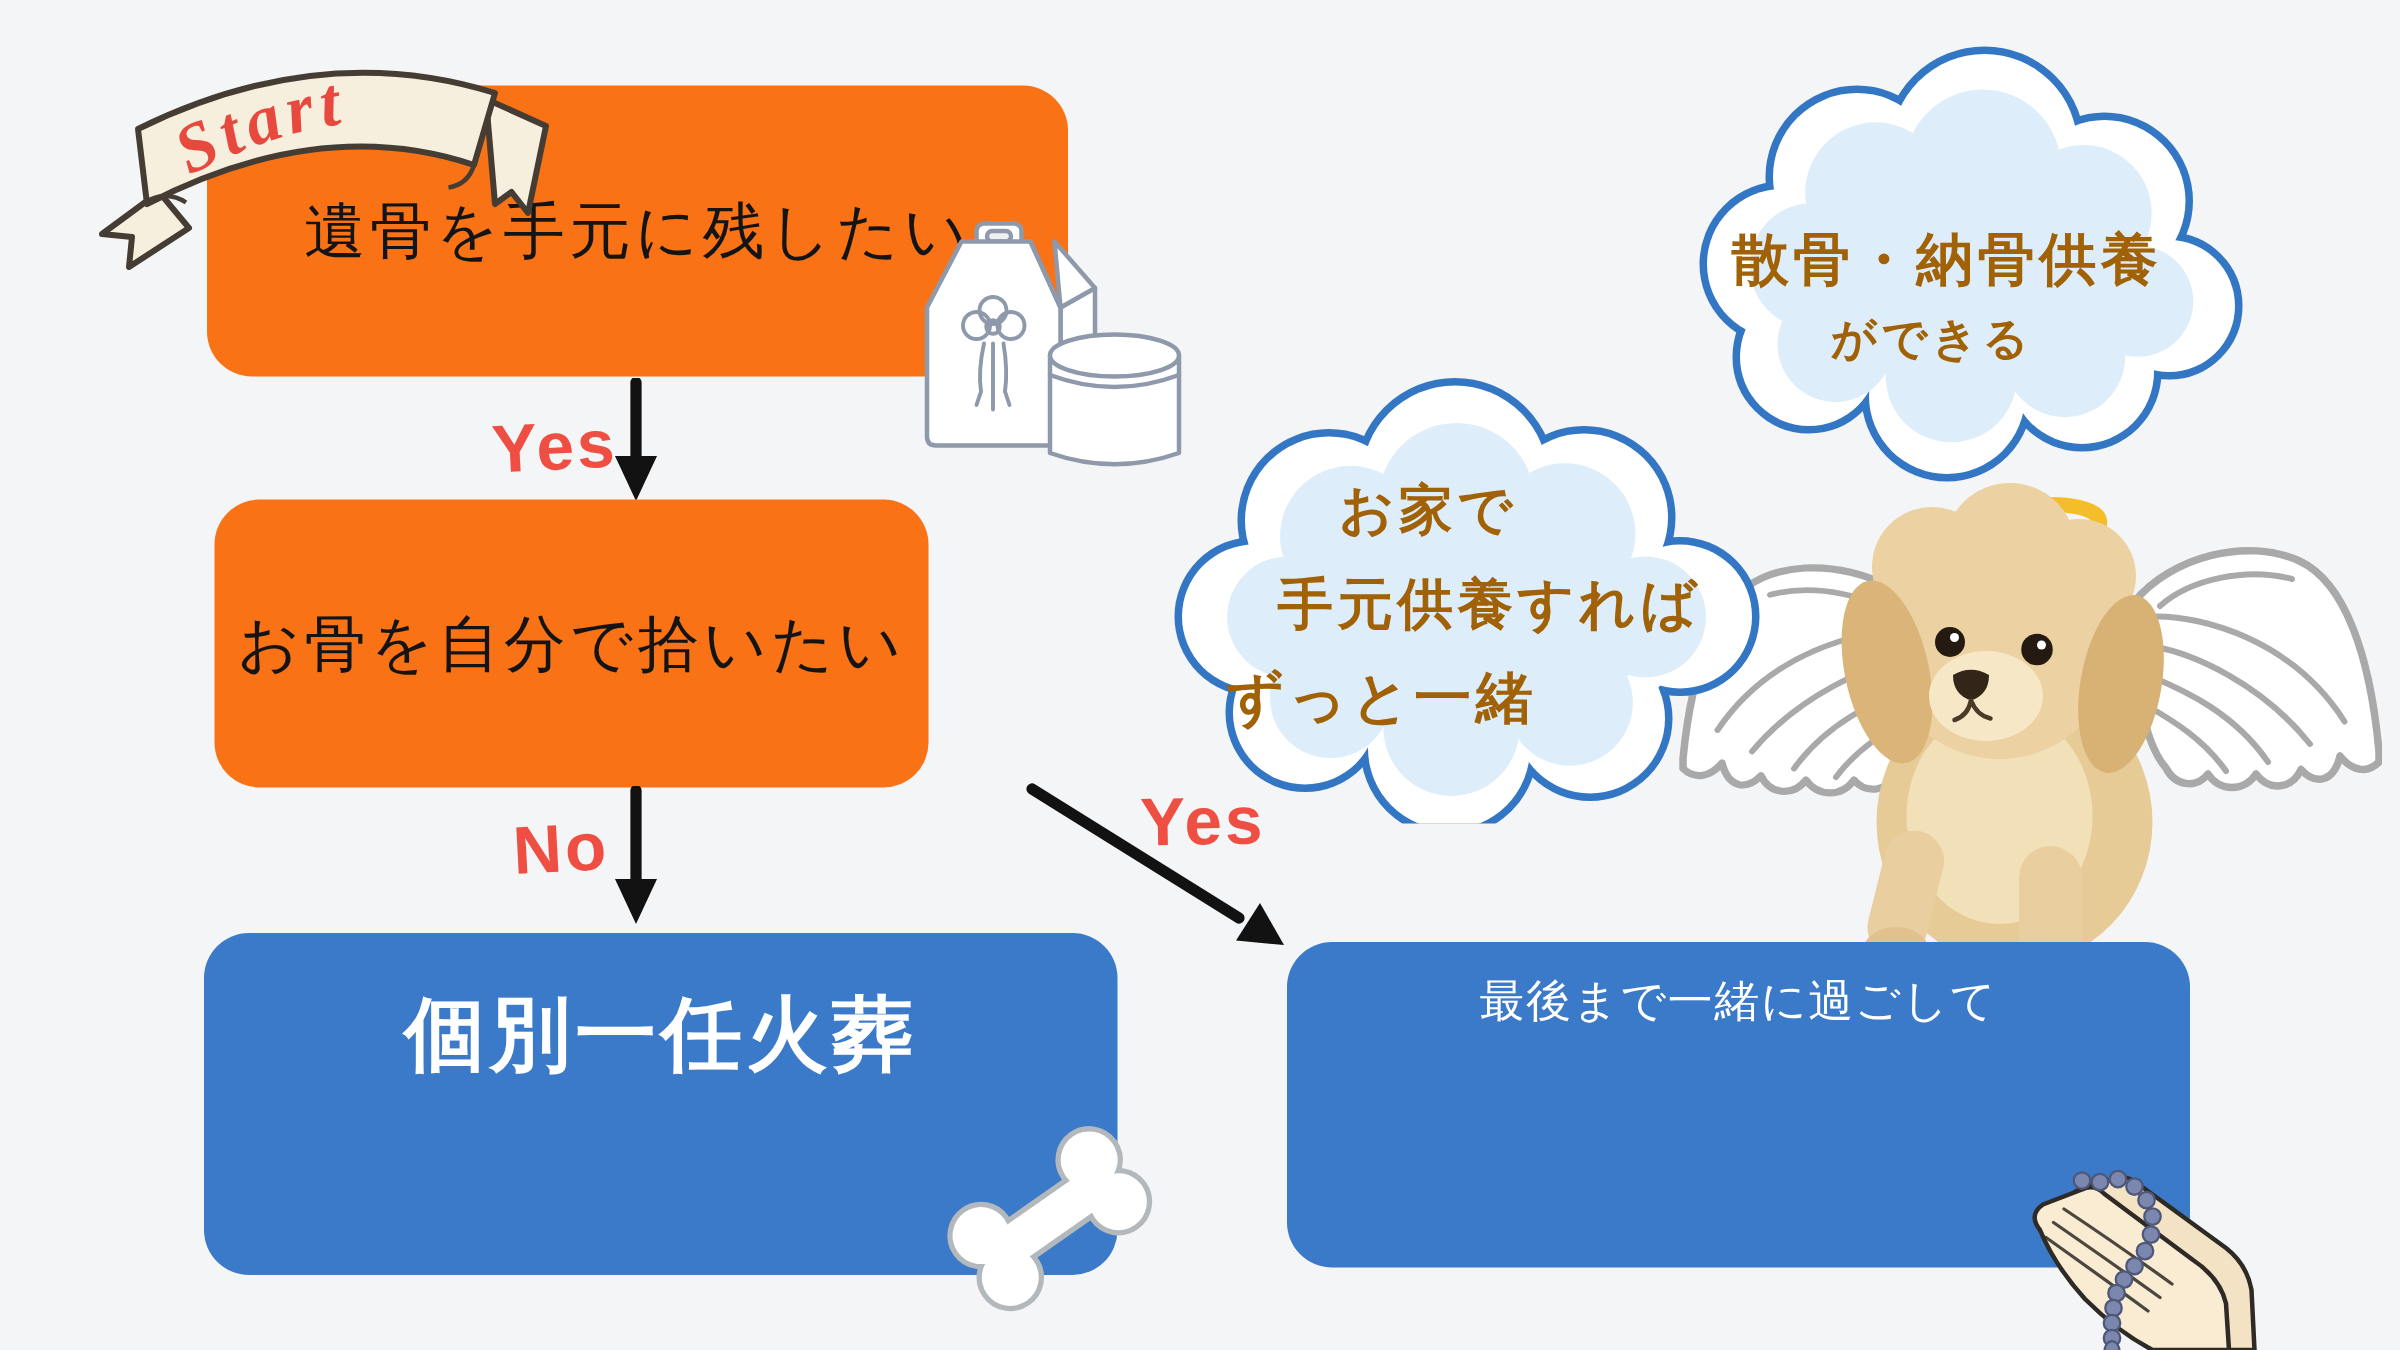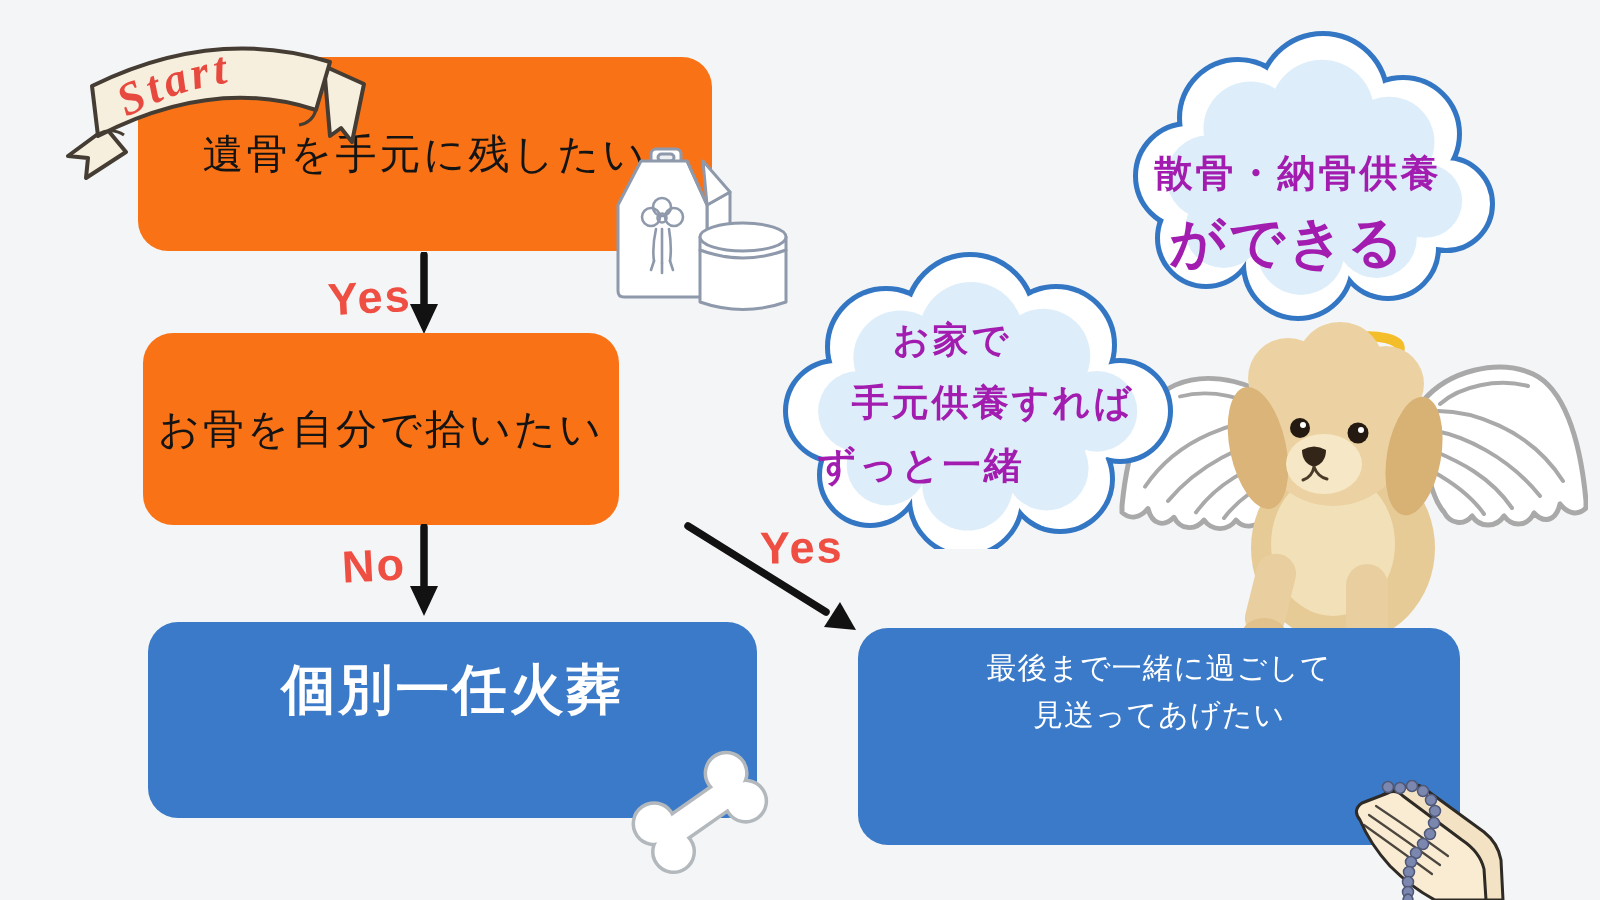--- a/index.html
+++ b/index.html
@@ -8,21 +8,21 @@
   .canvas{position:relative;width:1600px;height:900px;background:#f4f5f6;overflow:hidden;}
   .abs{position:absolute;}
   .box{position:absolute;border-radius:30px;box-sizing:border-box;}
   .box.light{background:#f97316;display:flex;align-items:center;justify-content:center;}
   .box.light .q{font-size:41px;color:#141414;letter-spacing:3px;white-space:nowrap;}
   .box.dark{background:#3a7ac8;color:#ffffff;text-align:center;}
   .box.dark .title{font-weight:bold;font-size:54px;letter-spacing:3px;margin-top:32px;}
   .box.dark .sub{font-size:30px;line-height:47px;margin-top:16px;letter-spacing:1px;}
   .flow-label{position:absolute;font-size:45px;font-weight:bold;color:#ef4f43;
               transform:rotate(-3deg);letter-spacing:2px;}
-  .cloud-line{position:absolute;color:#a21caf;text-align:center;letter-spacing:3px;
+  .cloud-line{position:absolute;color:#a16207;text-align:center;letter-spacing:3px;
               font-weight:600;white-space:nowrap;}
   svg{display:block;}
 </style>
 </head>
 <body>
 
 <div class="canvas">
 
   <div class="box light" style="left:138px;top:57px;width:574px;height:194px;">
     <div class="q">遺骨を手元に残したい</div>
@@ -43,21 +43,21 @@
     <polygon points="23,92 9,62 37,62" fill="#121212"></polygon>
   </svg>
   <div class="flow-label" style="left:342px;top:540px;">No</div>
 
   <svg class="abs" style="left:676px;top:514px;" width="196" height="126" viewBox="0 0 196 126">
     <line x1="12" y1="12" x2="150" y2="98" stroke="#121212" stroke-width="7.5" stroke-linecap="round"></line>
     <polygon points="180,116 148,113 164,88" fill="#121212"></polygon>
   </svg>
   <div class="flow-label" style="left:760px;top:522px;transform:rotate(-1deg);">Yes</div>
 
-  <div class="box dark" style="left:148px;top:622px;width:609px;height:196px;">
+  <div class="box dark" style="left:136px;top:622px;width:609px;height:228px;">
     <div class="title">個別一任火葬</div>
   </div>
 
   <svg class="abs" style="left:612px;top:748px;" width="170" height="130" viewBox="0 0 170 130">
     <g transform="rotate(-35 87 65)">
       <g stroke="#b3b8bd" stroke-width="7" fill="#ffffff" stroke-linejoin="round">
         <rect x="42" y="52" width="90" height="26" rx="12"></rect>
         <circle cx="44" cy="48" r="19"></circle>
           <circle cx="44" cy="82" r="19"></circle>
         <circle cx="132" cy="48" r="19"></circle>
@@ -190,21 +190,21 @@
         <circle cx="235" cy="72" r="62"></circle>
       <circle cx="315" cy="108" r="54"></circle>
         <circle cx="358" cy="178" r="44"></circle>
         <circle cx="300" cy="222" r="48"></circle>
       <circle cx="210" cy="238" r="52"></circle>
         <circle cx="118" cy="212" r="46"></circle>
       <ellipse cx="228" cy="158" rx="130" ry="82"></ellipse>
     </g>
   </svg>
   <div class="cloud-line" style="left:1118px;top:148px;width:360px;font-size:38px;">散骨・納骨供養</div>
-  <div class="cloud-line" style="left:1118px;top:206px;width:340px;font-size:55px;">ができる</div>
+  <div class="cloud-line" style="left:1118px;top:206px;width:340px;font-size:30px;">ができる</div>
 
   <svg class="abs" style="left:748px;top:243px;" width="438" height="306" viewBox="0 0 438 306">
     <g stroke="#3376c4" stroke-width="10" fill="#ffffff">
       <circle cx="88" cy="168" r="48"></circle>
         <circle cx="138" cy="104" r="56"></circle>
         <circle cx="222" cy="76" r="62"></circle>
       <circle cx="308" cy="102" r="56"></circle>
         <circle cx="372" cy="168" r="48"></circle>
         <circle cx="312" cy="236" r="50"></circle>
       <circle cx="218" cy="256" r="54"></circle>
@@ -234,21 +234,20 @@
       <ellipse cx="228" cy="170" rx="150" ry="90"></ellipse>
     </g>
   </svg>
   <div class="cloud-line" style="left:762px;top:316px;width:380px;font-size:36px;">お家で</div>
   <div class="cloud-line" style="left:803px;top:378px;width:380px;font-size:37px;">手元供養すれば</div>
   <div class="cloud-line" style="left:731px;top:440px;width:380px;font-size:38px;">ずっと一緒</div>
 
   <div class="box dark" style="left:858px;top:628px;width:602px;height:217px;">
     <div class="sub">
       <div>最後まで一緒に過ごして</div>
-      <div>見送ってあげたい</div>
     </div>
   </div>
 
   <svg class="abs" style="left:1340px;top:780px;" width="165" height="120" viewBox="0 0 165 120">
     <g stroke="#2e2a26" stroke-width="3" stroke-linejoin="round" stroke-linecap="round">
       <path d="M42,28 Q36,18 46,13 L70,6 Q78,3 85,9 L144,52 Q158,63 161,80 L163,120 L120,120
                Q96,106 74,84 Q52,60 42,28 Z" fill="#f3e2c3"></path>
       <path d="M20,40 Q12,30 22,23 L48,13 Q56,9 63,16 L122,60 Q140,72 144,89 L146,120 L95,120
                Q72,108 50,86 Q30,64 20,40 Z" fill="#f9ecd2"></path>
       <g fill="none" stroke-width="2.2" opacity="0.85">

